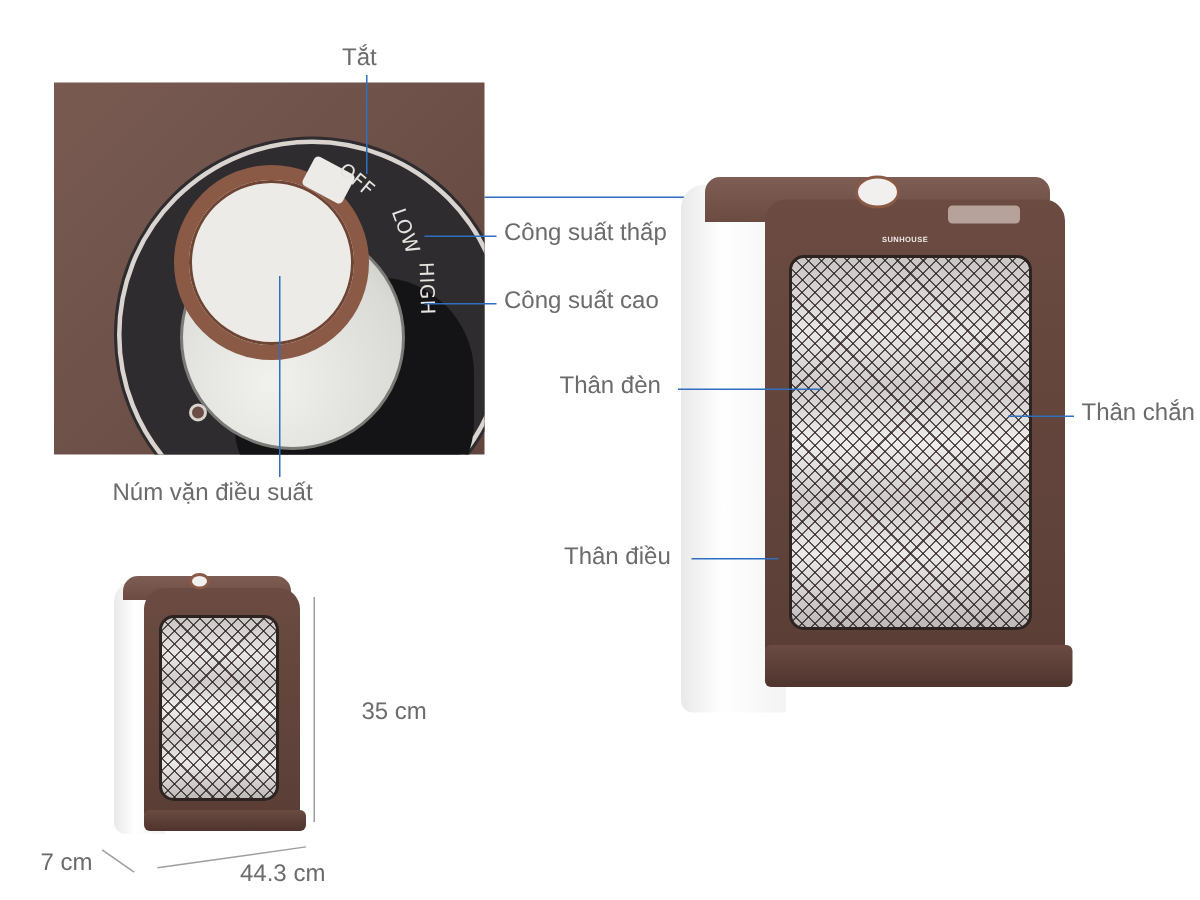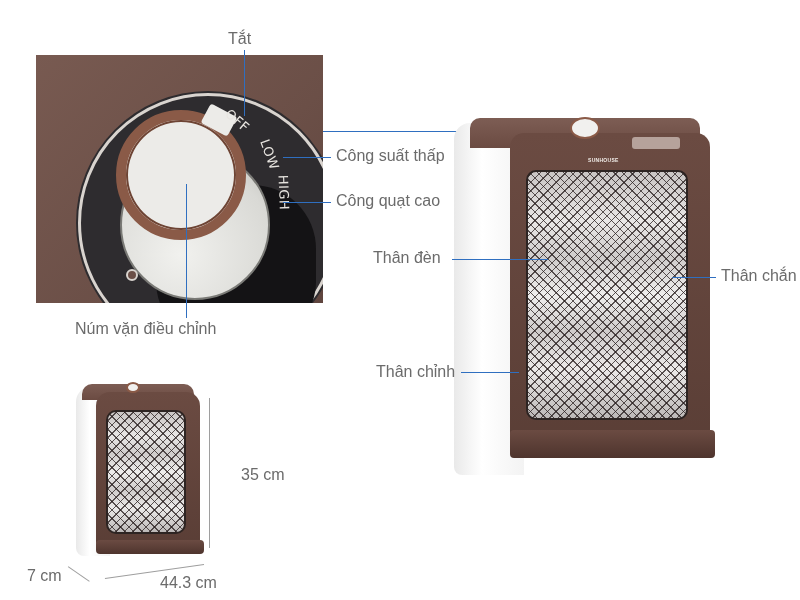--- a/index.html
+++ b/index.html
@@ -104,45 +104,45 @@
   <span class="dial-text" style="left:230px; top:130px; transform:rotate(88deg);">HIGH</span>
 </div>
 
 <span class="label" style="left:228px; top:30px;">Tắt</span>
 <div class="line vline" style="left:244px; top:50px; height:66px;"></div>
 
 <div class="line hline" style="left:283px; top:157px; width:48px;"></div>
 <span class="label" style="left:336px; top:147px;">Công suất thấp</span>
 
 <div class="line hline" style="left:283px; top:202px; width:48px;"></div>
-<span class="label" style="left:336px; top:192px;">Công quạt cao</span>
+<span class="label" style="left:336px; top:192px;">Công suất cao</span>
 
 <div class="line vline" style="left:186px; top:184px; height:134px;"></div>
-<span class="label" style="left:75px; top:320px;">Núm vặn điều chỉnh</span>
+<span class="label" style="left:75px; top:320px;">Núm vặn điều suất</span>
 
 <div class="line hline" style="left:323px; top:131px; width:266px;"></div>
 
 <div class="heater" style="left:450px; top:115px; width:270px; height:370px;">
   <div class="side-white" style="left:4px; top:8px; width:70px; height:352px;"></div>
   <div class="top-panel" style="left:20px; top:3px; width:230px; height:30px;"></div>
   <div class="front" style="left:60px; top:18px; width:200px; height:320px;"></div>
   <div class="grill" style="left:76px; top:55px; width:162px; height:250px;"></div>
   <div class="top-knob" style="left:120px; top:2px; width:30px; height:22px;"></div>
   <div class="display" style="left:182px; top:22px; width:48px; height:12px;"></div>
   <span class="brand" style="left:138px; top:42px;">SUNHOUSE</span>
   <div class="base" style="left:60px; top:315px; width:205px; height:28px;"></div>
 </div>
 
 <span class="label" style="left:373px; top:249px;">Thân đèn</span>
 <div class="line hline" style="left:452px; top:259px; width:96px;"></div>
 
 <div class="line hline" style="left:672px; top:277px; width:44px;"></div>
 <span class="label" style="left:721px; top:267px;">Thân chắn</span>
 
-<span class="label" style="left:376px; top:363px;">Thân chỉnh</span>
+<span class="label" style="left:376px; top:363px;">Thân điều</span>
 <div class="line hline" style="left:461px; top:372px; width:58px;"></div>
 
 <div class="heater" style="left:74px; top:382px; width:132px; height:178px;">
   <div class="side-white" style="left:2px; top:4px; width:34px; height:170px;"></div>
   <div class="top-panel" style="left:8px; top:2px; width:112px; height:16px;"></div>
   <div class="front" style="left:22px; top:10px; width:104px; height:156px;"></div>
   <div class="grill" style="left:32px; top:28px; width:80px; height:124px;"></div>
   <div class="top-knob" style="left:52px; top:0px; width:14px; height:11px;"></div>
   <div class="base" style="left:22px; top:158px; width:108px; height:14px;"></div>
 </div>

